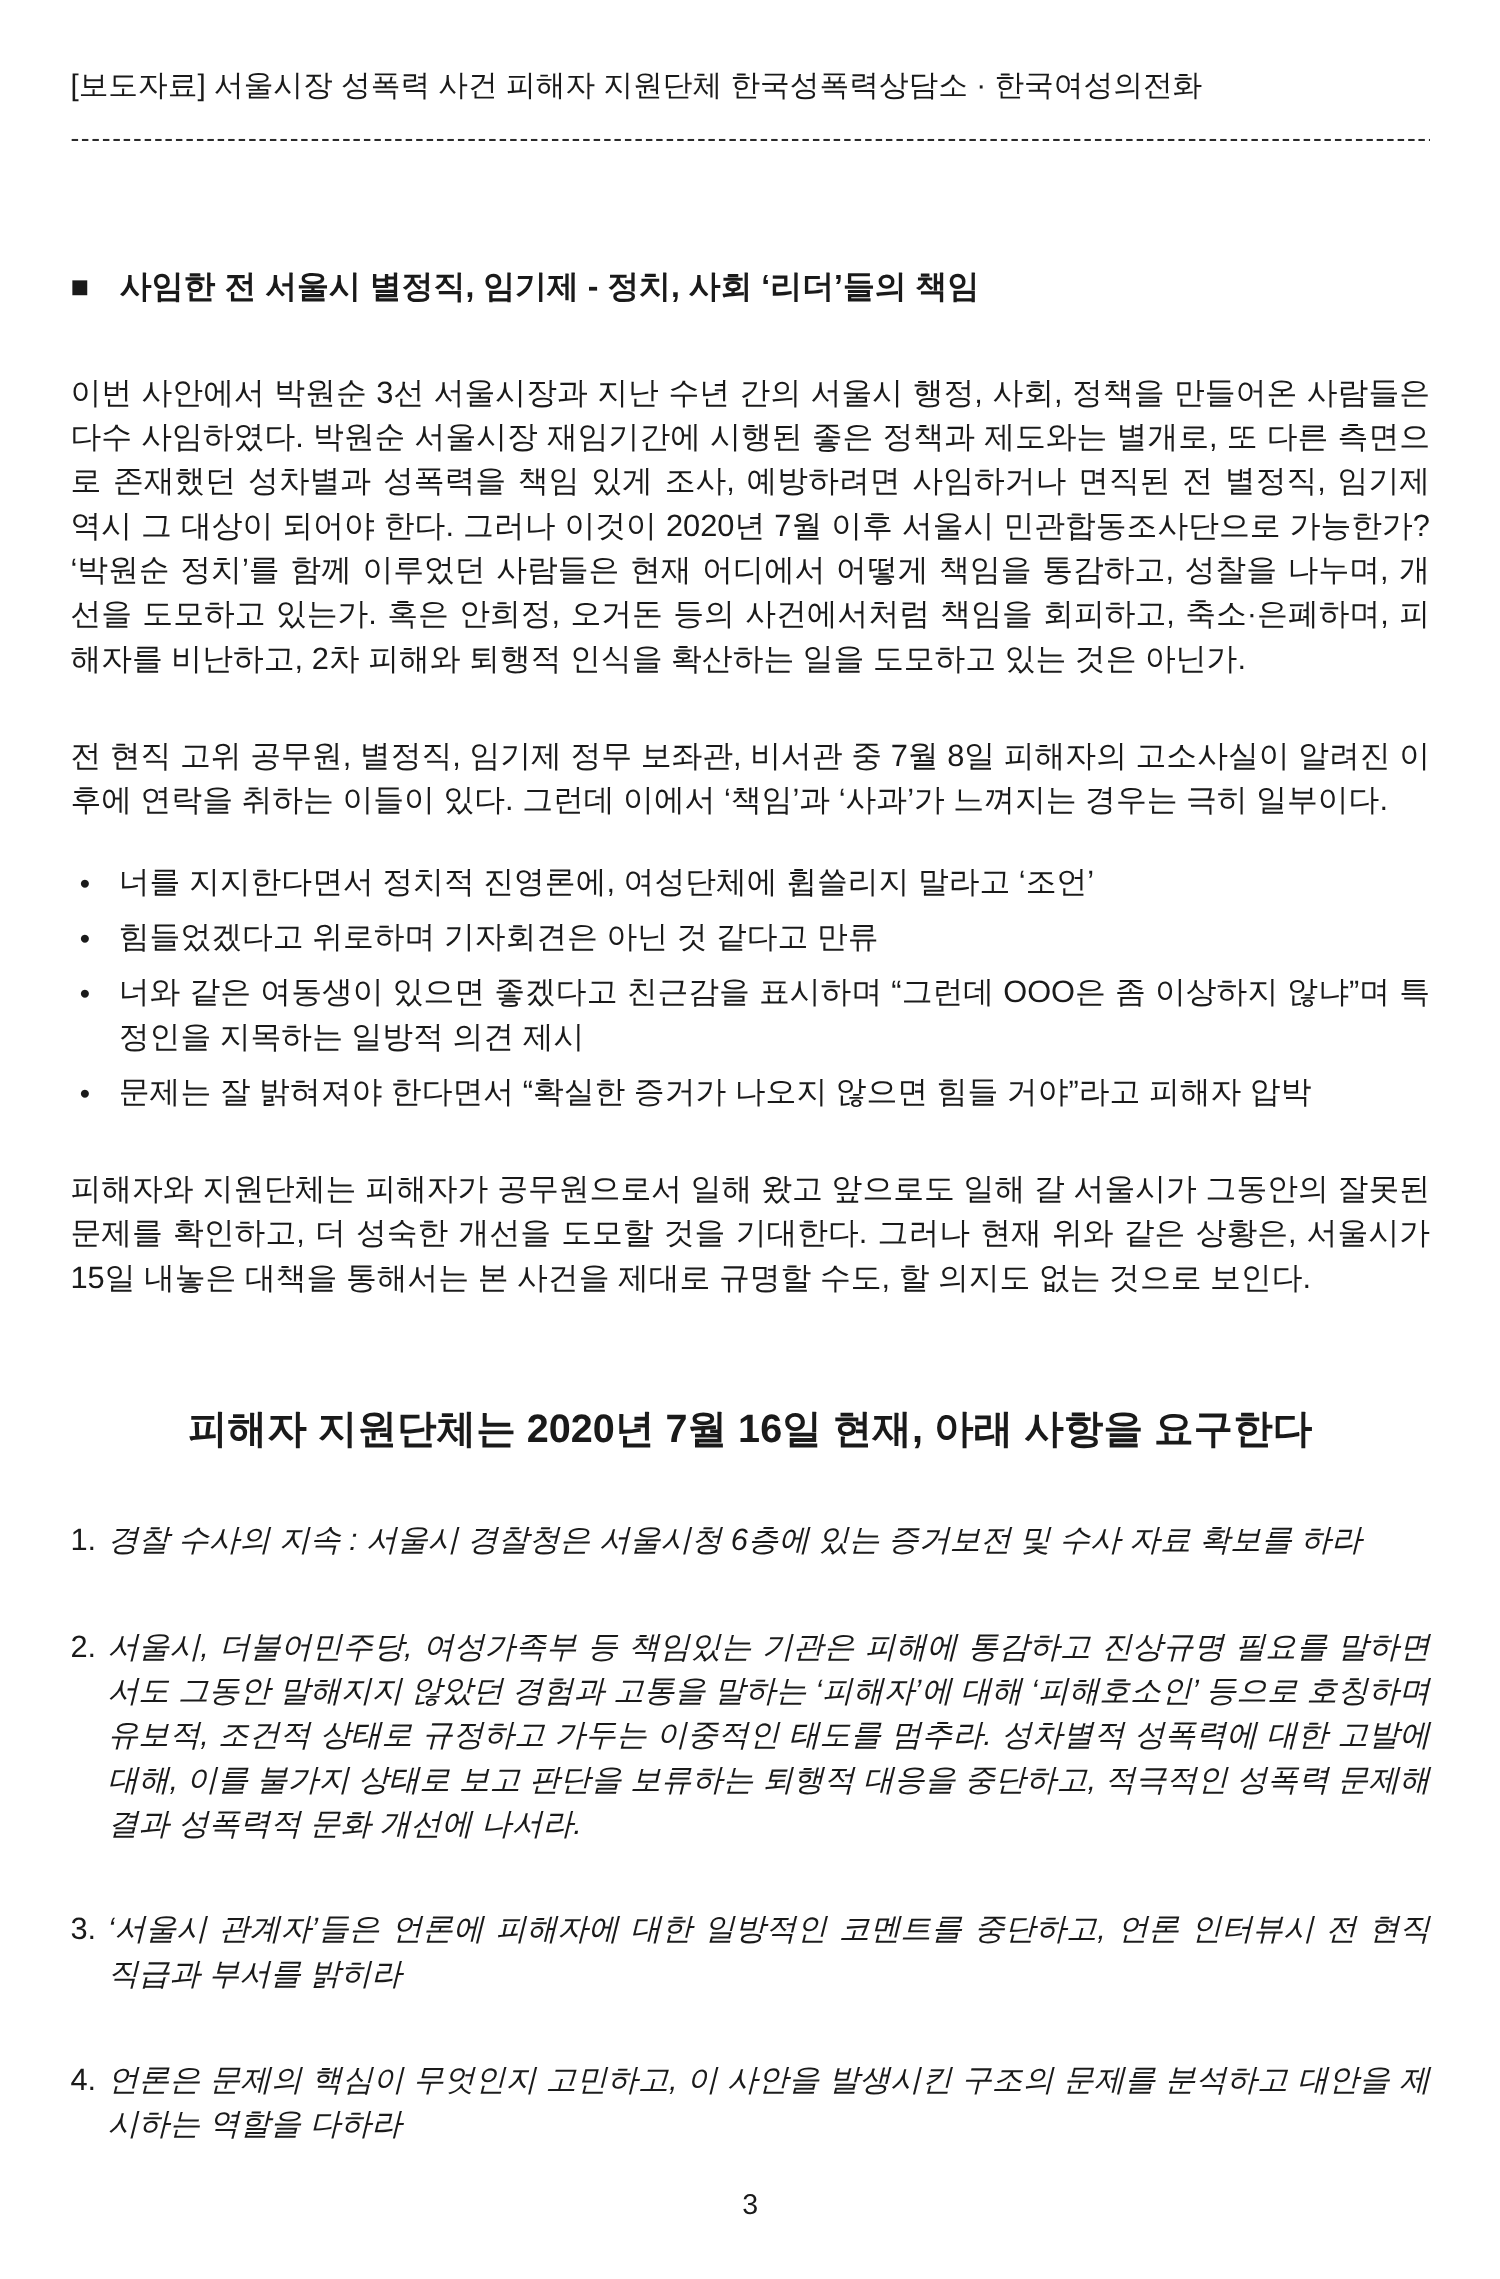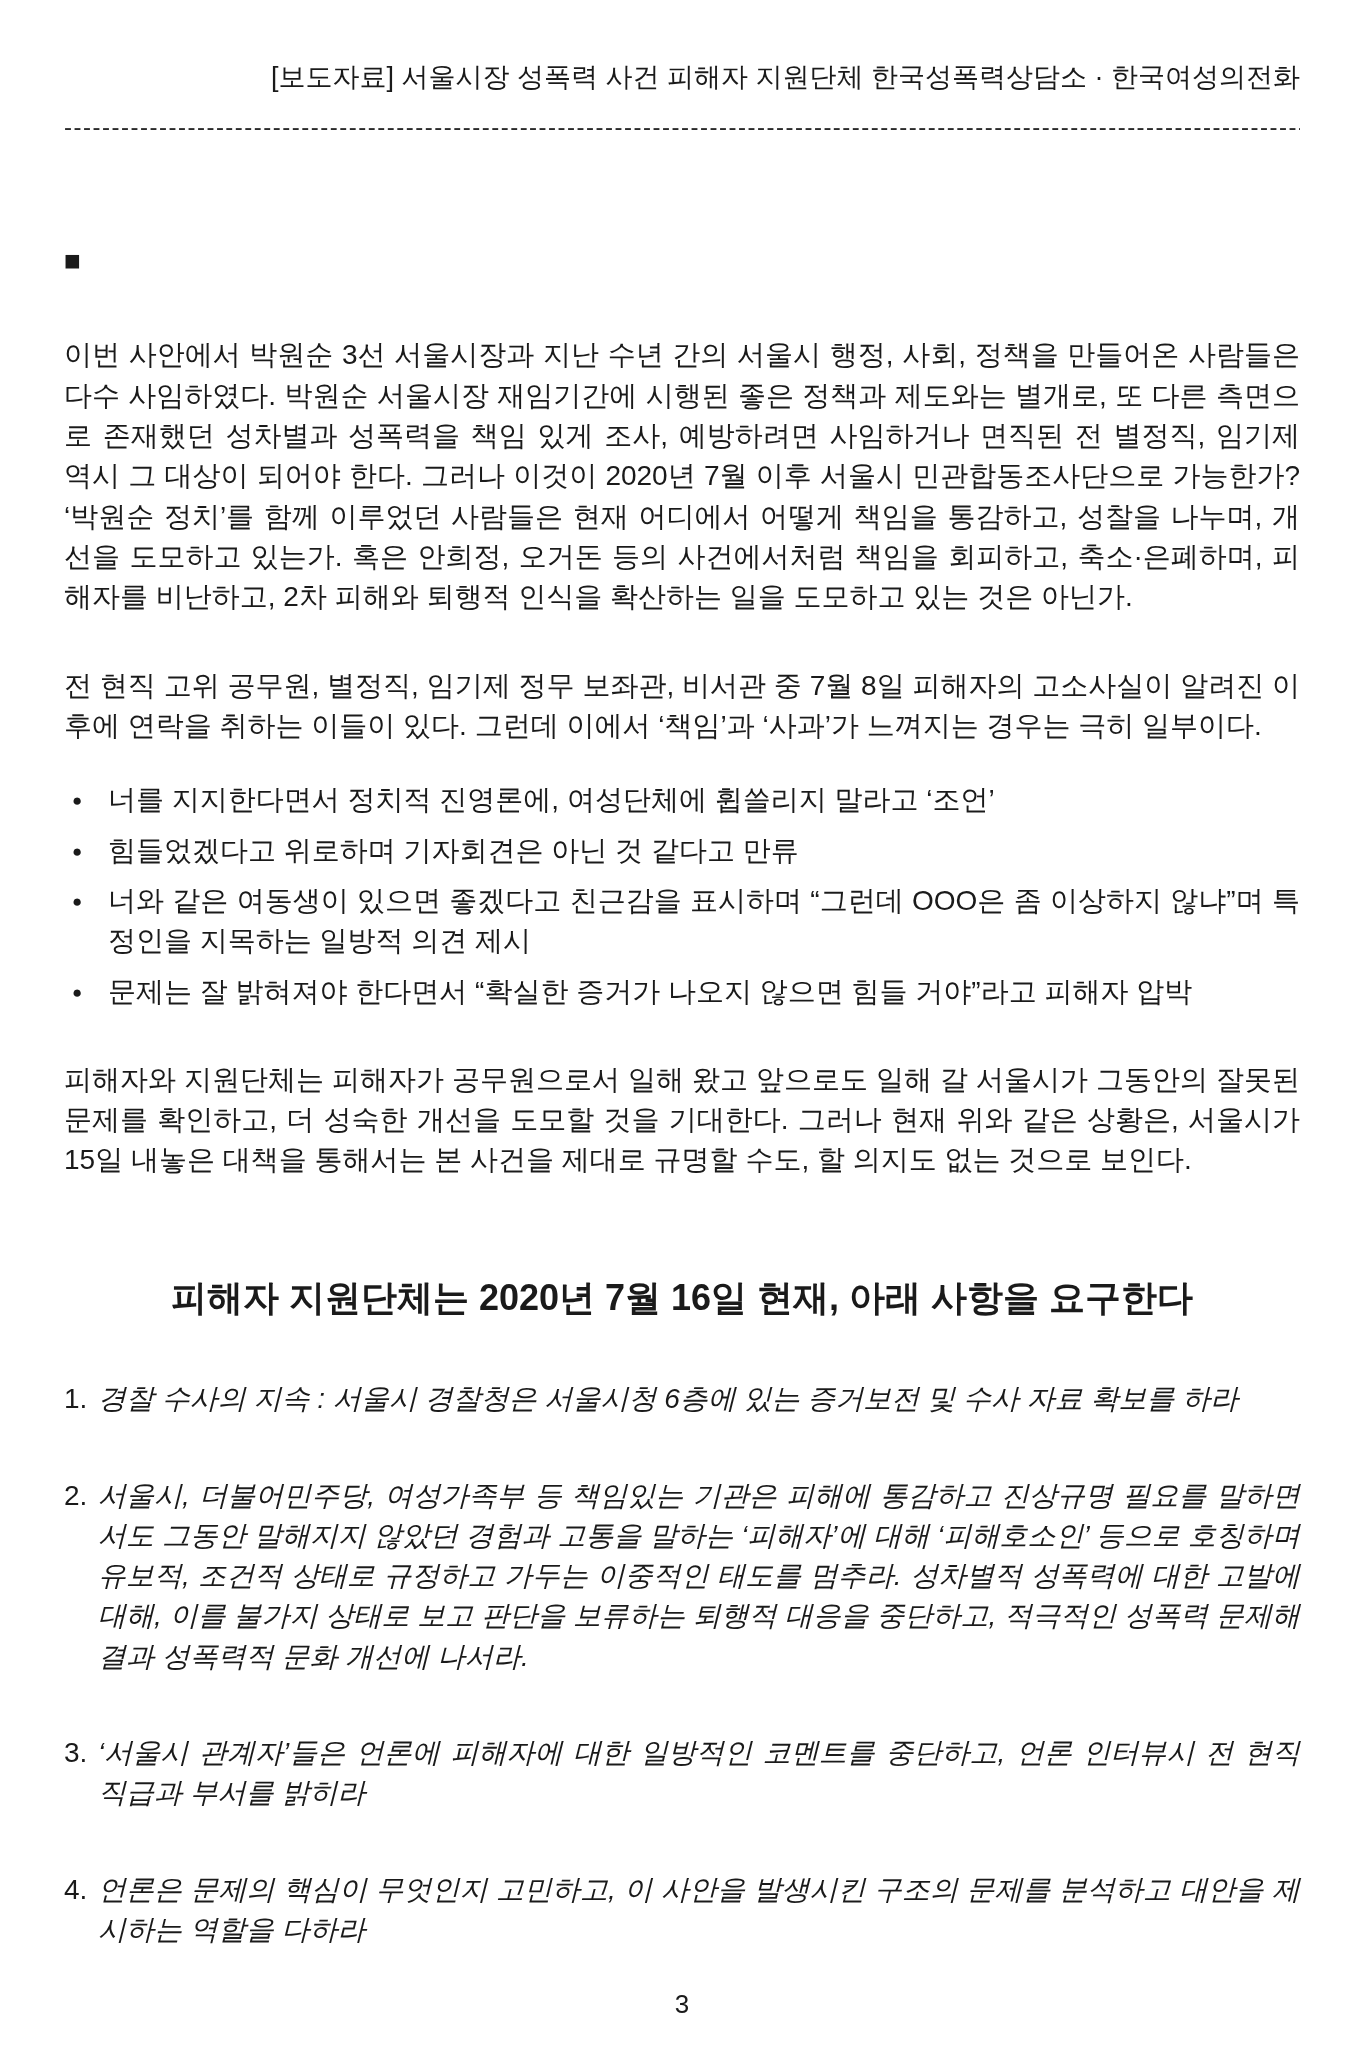--- a/index.html
+++ b/index.html
@@ -10,21 +10,21 @@
     color: #1a1a1a;
     position: relative;
     overflow: hidden;
   }
   .page {
     width: 1364px; height: 2072px;
     padding: 50px 64px 0 64px;
     position: relative;
   }
   .doc-header {
-    text-align: right;
+    text-align: left;
     font-size: 27px;
     line-height: 1.3;
     margin-top: 10px;
     white-space: nowrap;
   }
   .divider {
     margin-top: 20px;
     font-size: 24px;
     line-height: 1;
     color: #2a2a2a;
@@ -108,20 +108,21 @@
 <body>
 
 <div class="page">
 
   <div class="doc-header">[보도자료] 서울시장 성폭력 사건 피해자 지원단체 한국성폭력상담소 · 한국여성의전화</div>
 
   <div class="divider">--------------------------------------------------------------------------------------------------------------------------------------------------------------------</div>
 
   <div class="section-heading">
     <span class="marker">■</span>
+    <span>사임한 전 서울시 별정직, 임기제 - 정치, 사회 ‘리더’들의 책임</span>
   </div>
 
   <p class="body-text p-first">이번 사안에서 박원순 3선 서울시장과 지난 수년 간의 서울시 행정, 사회, 정책을 만들어온 사람들은 다수 사임하였다. 박원순 서울시장 재임기간에 시행된 좋은 정책과 제도와는 별개로, 또 다른 측면으로 존재했던 성차별과 성폭력을 책임 있게 조사, 예방하려면 사임하거나 면직된 전 별정직, 임기제 역시 그 대상이 되어야 한다. 그러나 이것이 2020년 7월 이후 서울시 민관합동조사단으로 가능한가? ‘박원순 정치’를 함께 이루었던 사람들은 현재 어디에서 어떻게 책임을 통감하고, 성찰을 나누며, 개선을 도모하고 있는가. 혹은 안희정, 오거돈 등의 사건에서처럼 책임을 회피하고, 축소·은폐하며, 피해자를 비난하고, 2차 피해와 퇴행적 인식을 확산하는 일을 도모하고 있는 것은 아닌가.</p>
 
   <p class="body-text">전 현직 고위 공무원, 별정직, 임기제 정무 보좌관, 비서관 중 7월 8일 피해자의 고소사실이 알려진 이후에 연락을 취하는 이들이 있다. 그런데 이에서 ‘책임’과 ‘사과’가 느껴지는 경우는 극히 일부이다.</p>
 
   <div class="bullet-list">
     <div class="bullet-item">
       <span class="bullet">●</span>
       <span class="bullet-text">너를 지지한다면서 정치적 진영론에, 여성단체에 휩쓸리지 말라고 ‘조언’</span>

